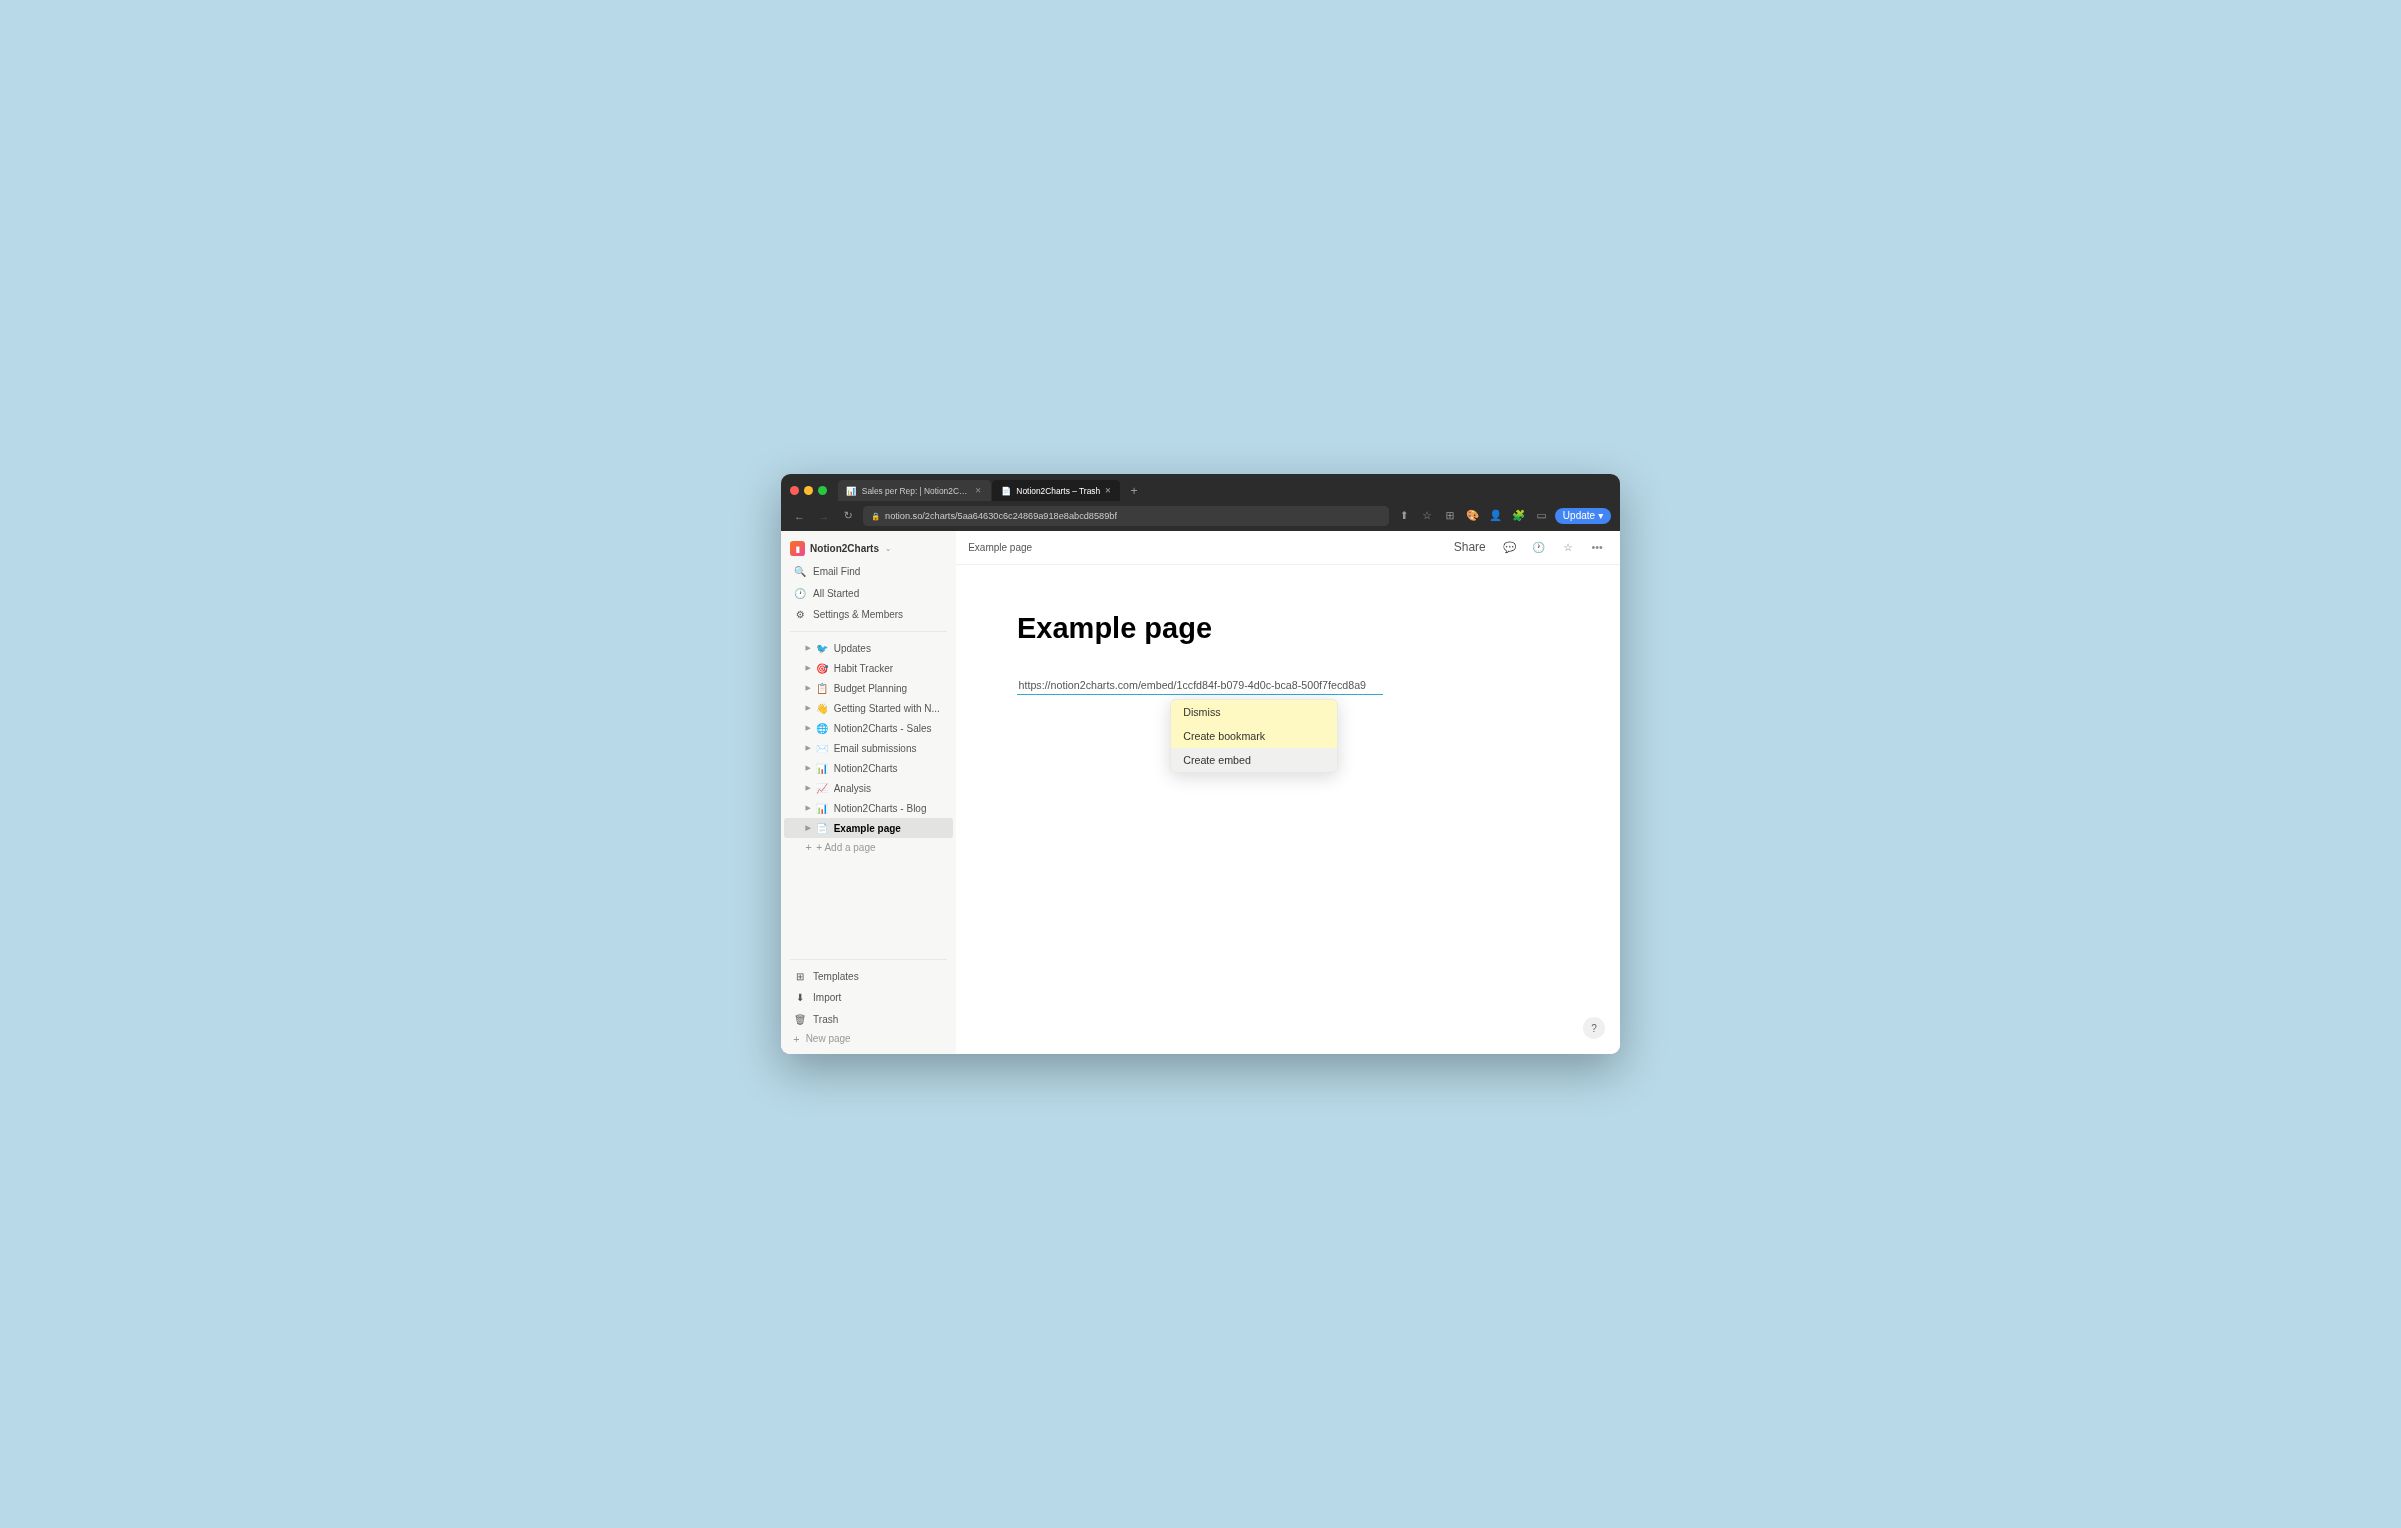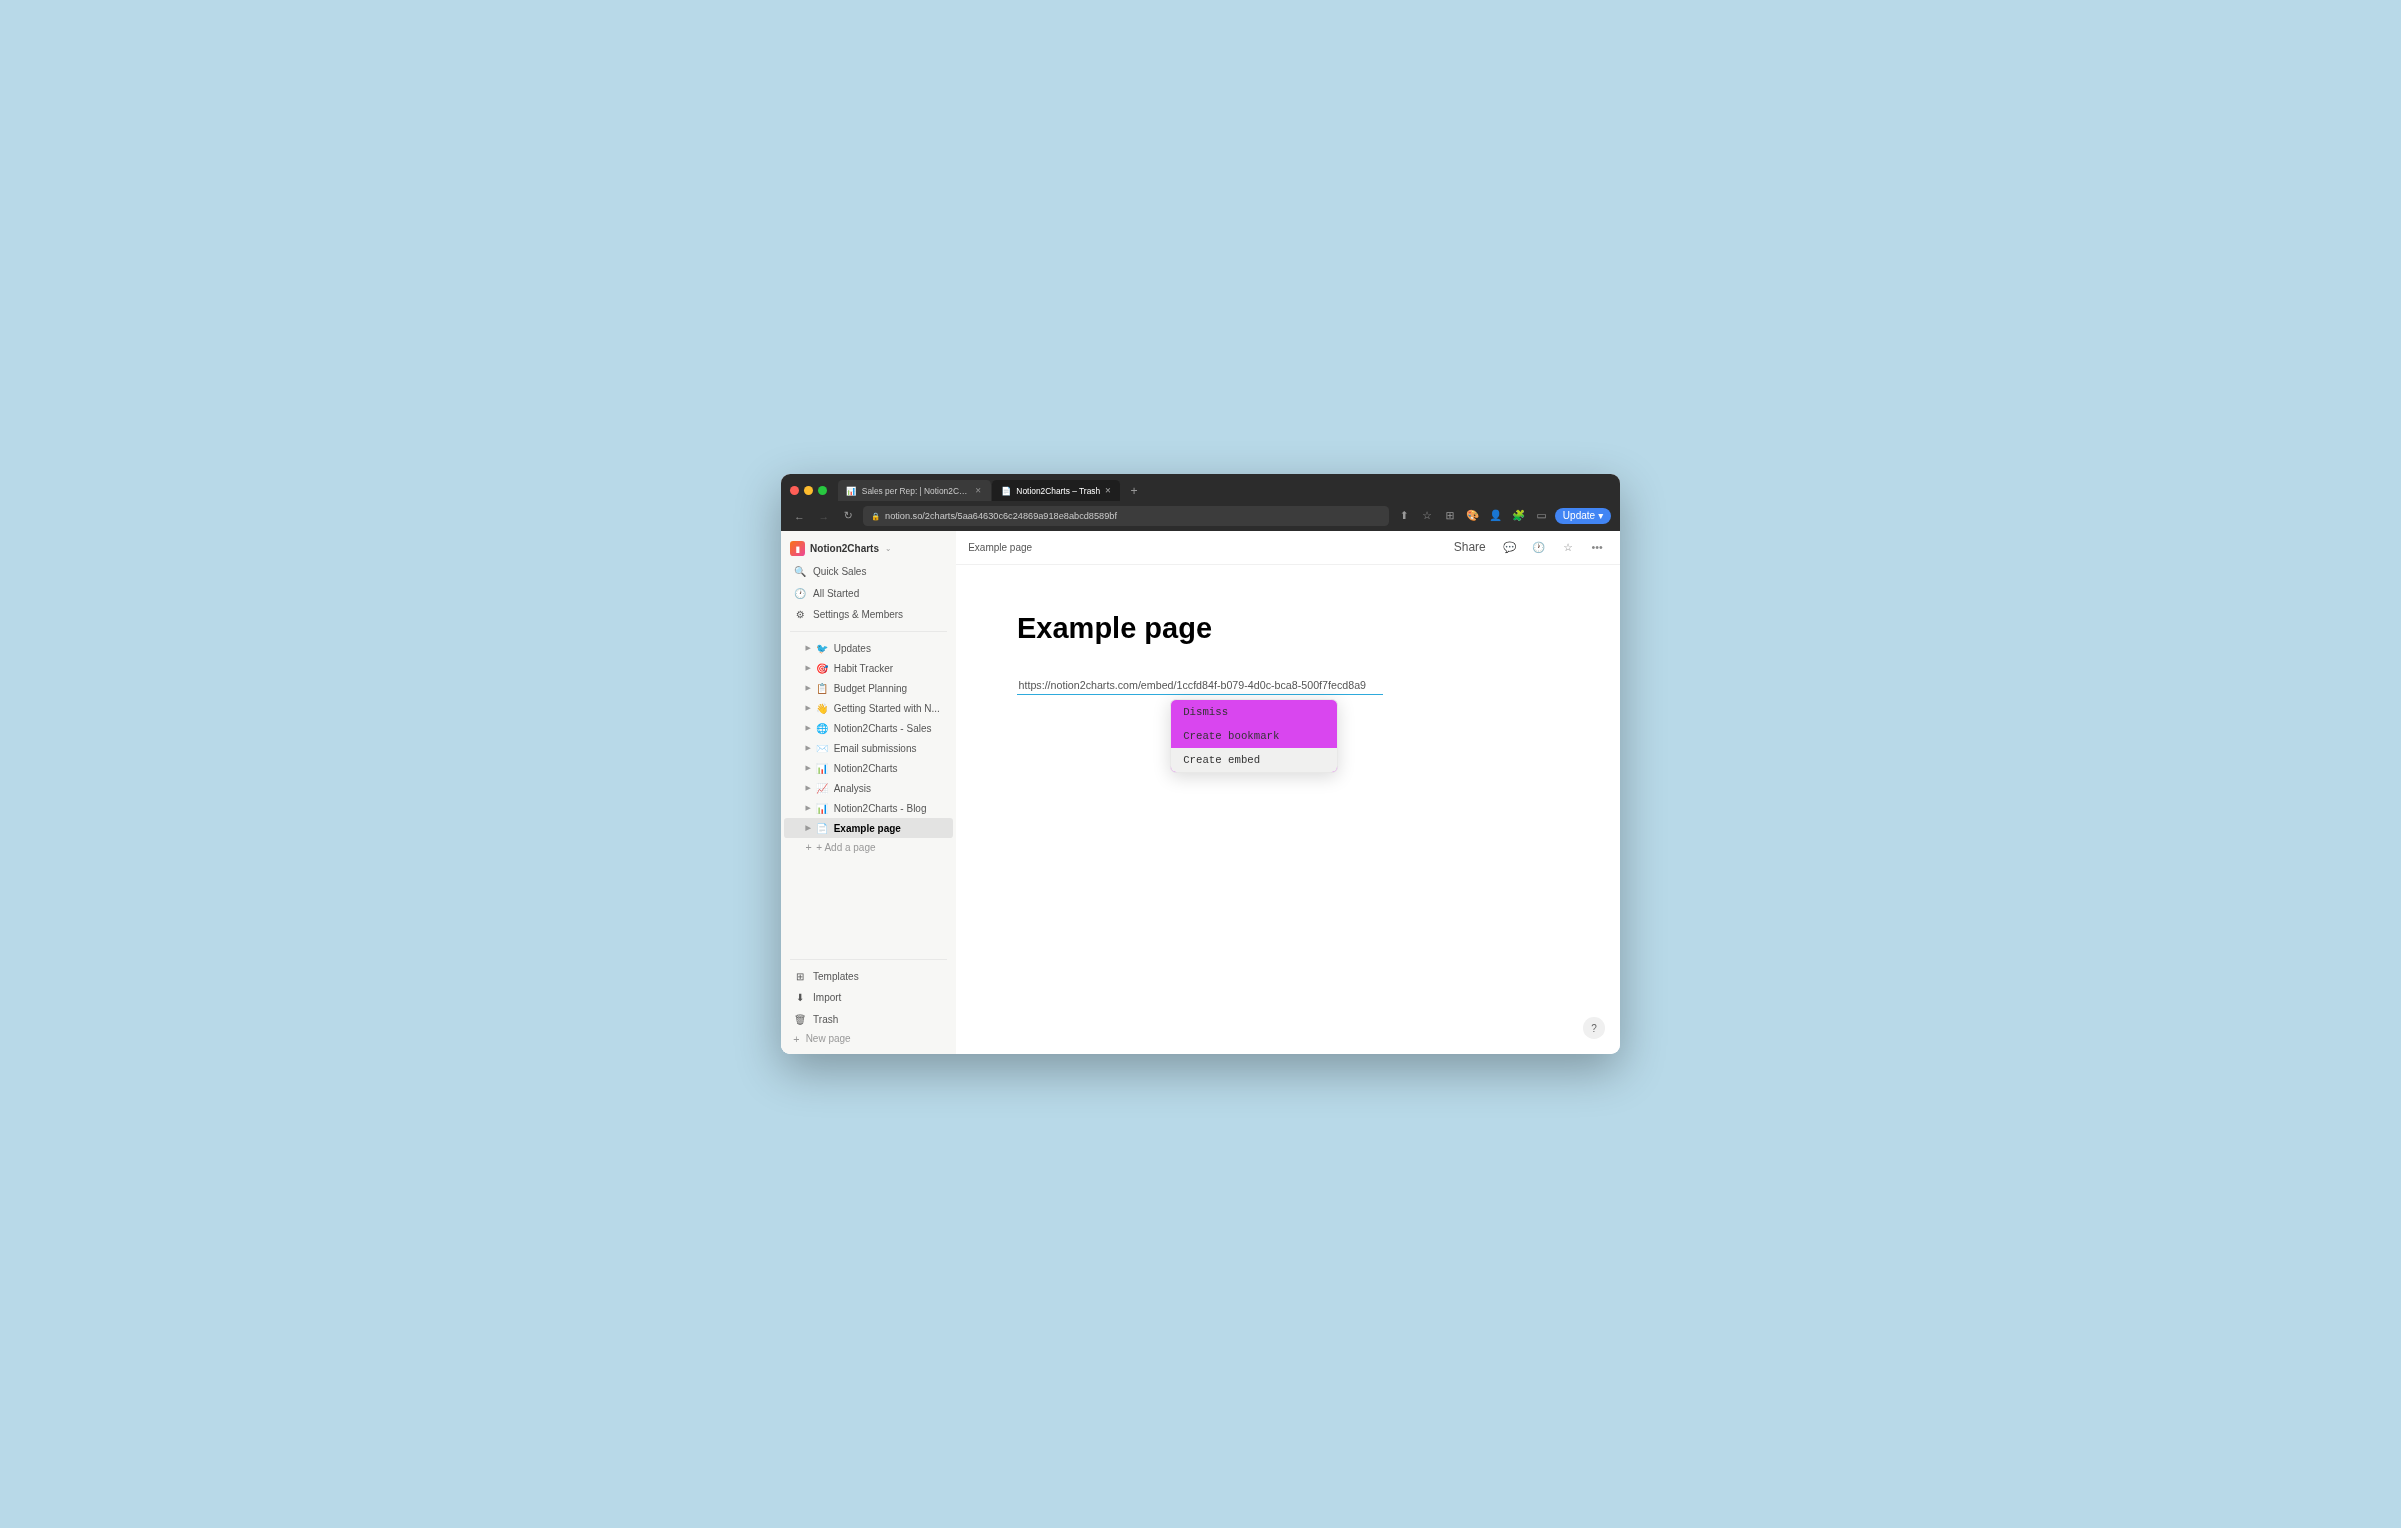--- a/index.html
+++ b/index.html
@@ -302,28 +302,27 @@
       padding: 3.1px 1.5px;
       border-bottom: 1.5px solid #2eaadc;
       background: transparent;
     }
 
     
     .dropdown-menu {
       position: absolute;
       top: 23px;
       left: 153px;
-      background: #d946ef;
+      background: #fef9c3;
       border: 0.8px solid #e8e8e7;
       border-radius: 6.1px;
       box-shadow: 0 3.1px 18.3px rgba(0,0,0,0.15);
       min-width: 168px;
       z-index: 100;
       overflow: hidden;
-      font-family: Liberation Mono, monospace;
     }
 
     .dropdown-item {
       padding: 6.1px 12.2px;
       font-size: 10.7px;
       color: #333;
       cursor: pointer;
     }
     .dropdown-item.highlighted { background: #f0f0ef; }
 
@@ -401,21 +400,21 @@
       <div class="sidebar-header">
         <div class="workspace-icon">
           <span style="color:white;font-size:8.4px;">▮</span>
         </div>
         <span class="workspace-name">Notion2Charts</span>
         <span class="workspace-chevron">⌄</span>
       </div>
 
       <div class="sidebar-item">
         <span class="sidebar-icon">🔍</span>
-        <span class="sidebar-label">Quick Sales</span>
+        <span class="sidebar-label">Email Find</span>
       </div>
       <div class="sidebar-item">
         <span class="sidebar-icon">🕐</span>
         <span class="sidebar-label">All Started</span>
       </div>
       <div class="sidebar-item">
         <span class="sidebar-icon">⚙</span>
         <span class="sidebar-label">Settings &amp; Members</span>
       </div>
 

